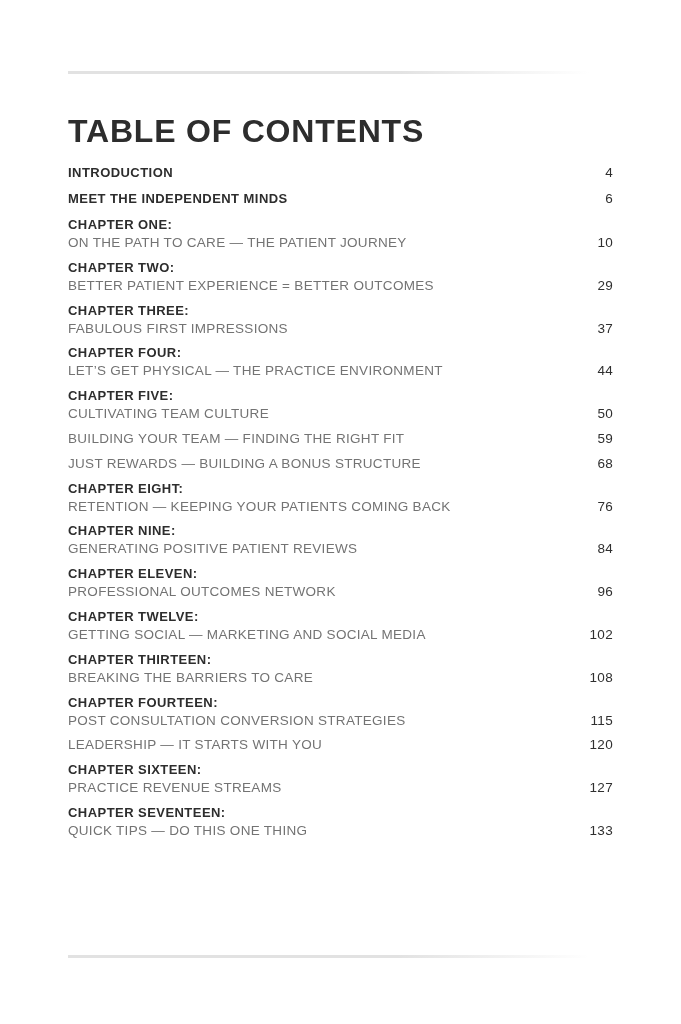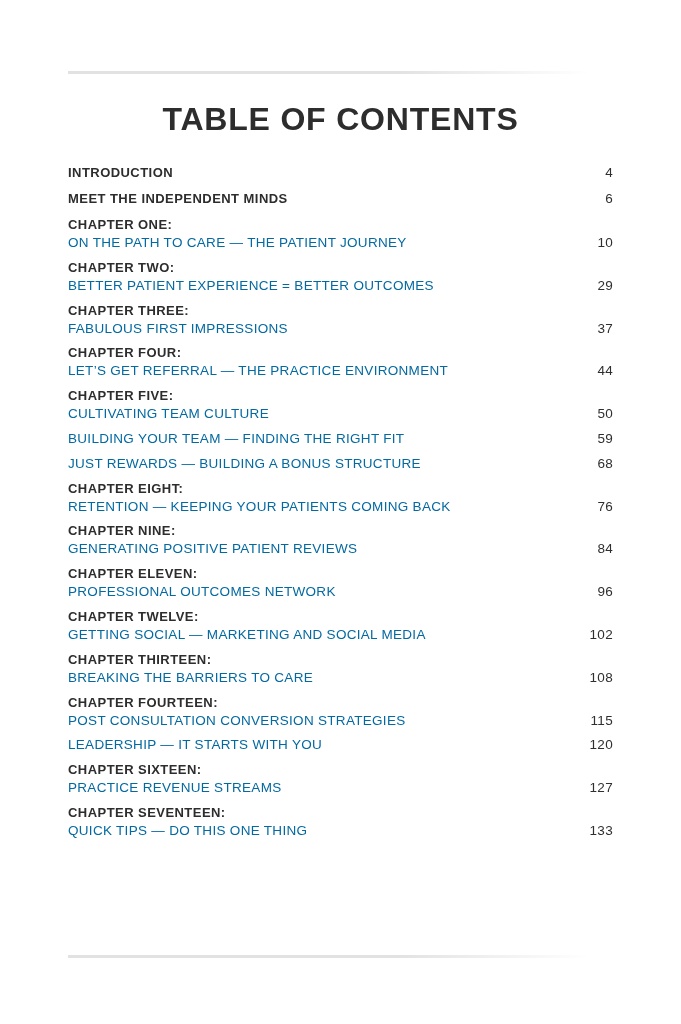--- a/index.html
+++ b/index.html
@@ -24,25 +24,24 @@
     height: 2.5px;
     background: linear-gradient(to right,
       var(--rule, #e2e2e2) 0%,
       var(--rule, #e2e2e2) 62%,
       rgba(226,226,226,0) 98%);
   }
   .rule-top { top: 71px; }
   .rule-bottom { top: 955px; }
   .title {
     position: absolute;
-    top: 103px;
+    top: 115px;
     left: 68px;
     width: 545px;
     margin: 0;
-    text-align: center;
     font-size: 32px;
     line-height: 32px;
     font-weight: 700;
     letter-spacing: 0.8px;
     color: var(--text, #2d2d2d);
   }
   .entries {
     position: absolute;
     top: 164px;
     left: 68px;
@@ -63,21 +62,21 @@
     font-weight: 700;
     letter-spacing: 0.45px;
     color: var(--text, #2d2d2d);
     white-space: nowrap;
   }
   .entry-subtitle {
     font-size: 13.5px;
     line-height: 18px;
     font-weight: 400;
     letter-spacing: 0.3px;
-    color: #0369a1;
+    color: #737373;
     white-space: nowrap;
   }
   .entry-page {
     flex-shrink: 0;
     font-size: 13.5px;
     line-height: 18px;
     font-weight: 400;
     letter-spacing: 0.3px;
     color: #2f2f2f;
     text-align: right;
@@ -121,21 +120,21 @@
       <div class="entry">
     <div class="entry-text">
       <div class="entry-label">CHAPTER THREE:</div>
       <div class="entry-subtitle">FABULOUS FIRST IMPRESSIONS</div>
     </div>
     <div class="entry-page">37</div>
   </div>
       <div class="entry">
     <div class="entry-text">
       <div class="entry-label">CHAPTER FOUR:</div>
-      <div class="entry-subtitle">LET’S GET REFERRAL — THE PRACTICE ENVIRONMENT</div>
+      <div class="entry-subtitle">LET’S GET PHYSICAL — THE PRACTICE ENVIRONMENT</div>
     </div>
     <div class="entry-page">44</div>
   </div>
       <div class="entry">
     <div class="entry-text">
       <div class="entry-label">CHAPTER FIVE:</div>
       <div class="entry-subtitle">CULTIVATING TEAM CULTURE</div>
     </div>
     <div class="entry-page">50</div>
   </div>

